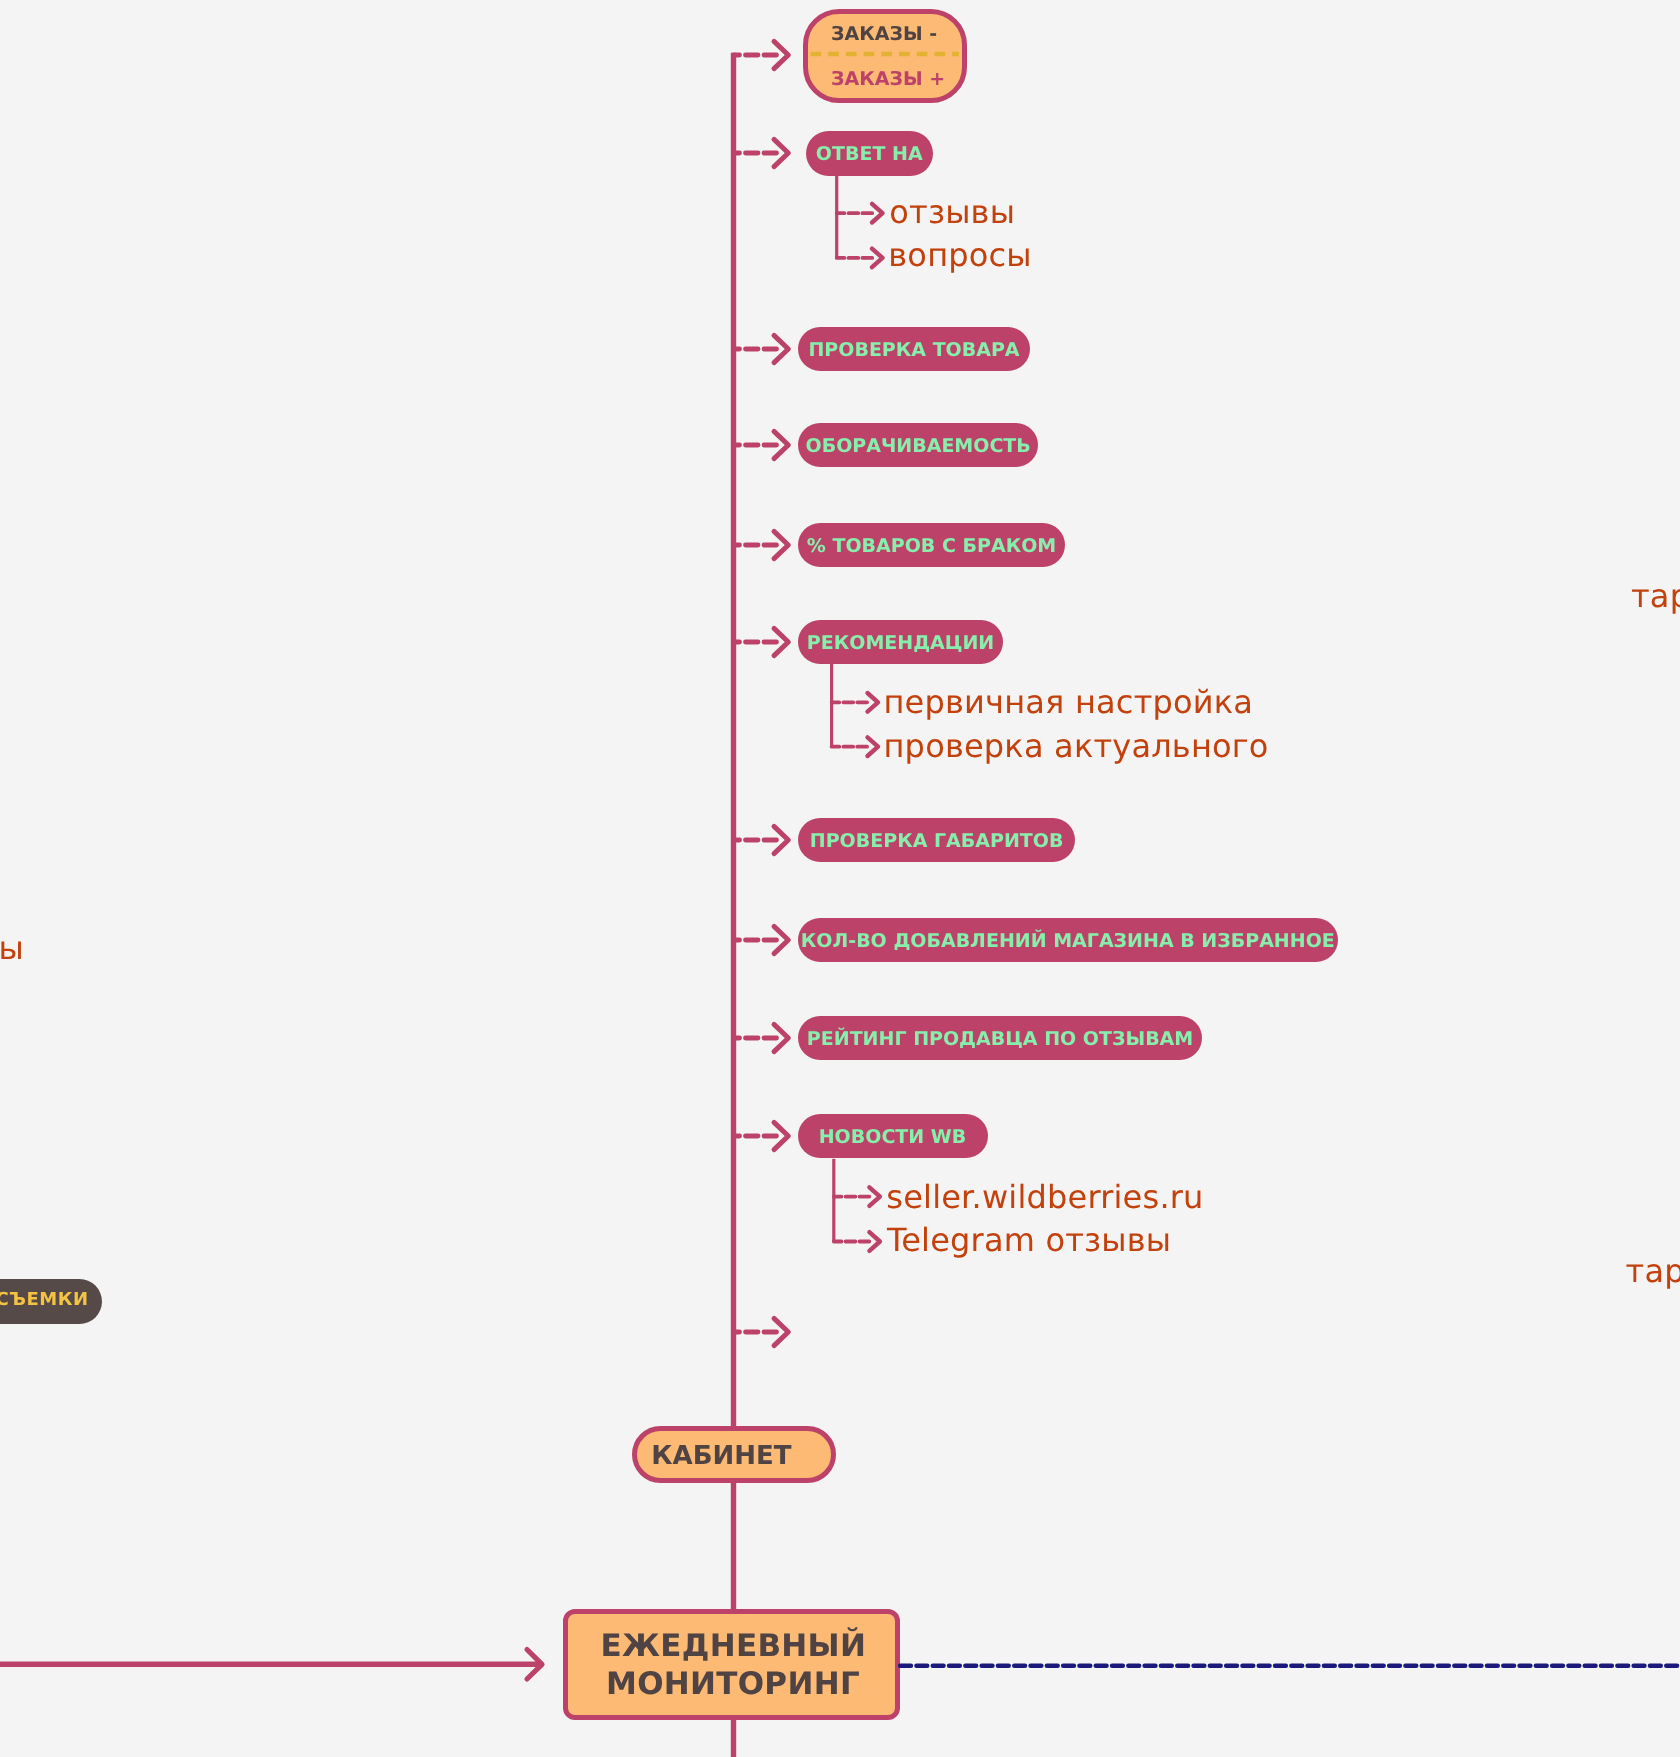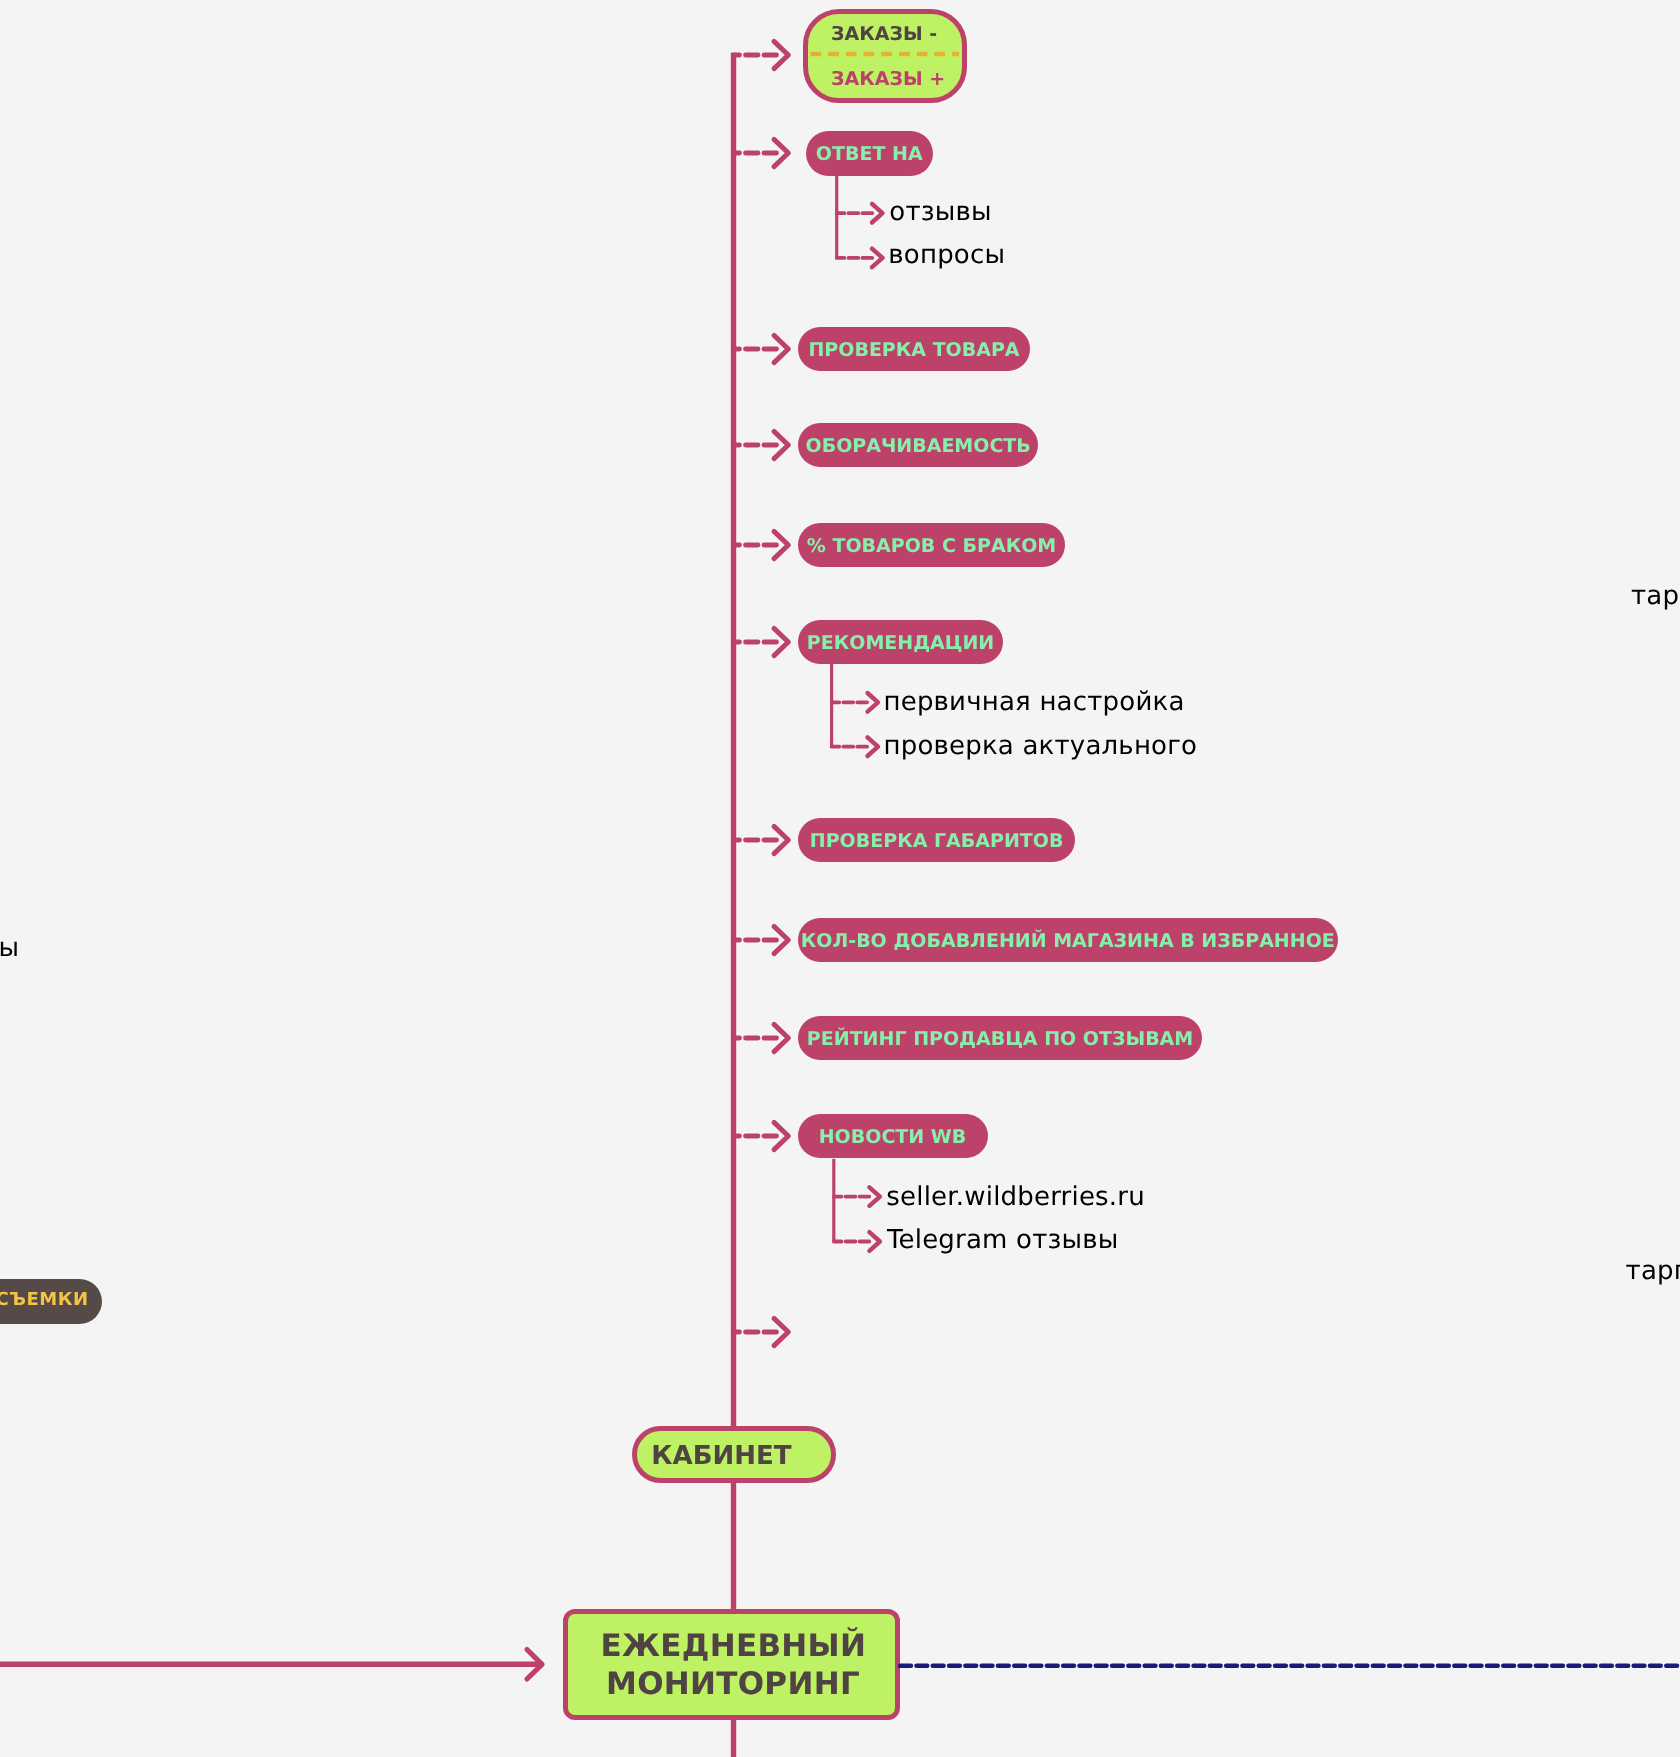--- a/index.html
+++ b/index.html
@@ -6,23 +6,23 @@
   body{width:1680px;height:1757px;background:#f4f4f4;overflow:hidden;
        font-family:"DejaVu Sans","Liberation Sans",sans-serif;position:relative;
        -webkit-font-smoothing:antialiased;text-rendering:geometricPrecision;}
   #stage{position:absolute;left:0;top:0;width:1680px;height:1757px;}
   svg.wires{position:absolute;left:0;top:0;width:1680px;height:1757px;}
   .node{position:absolute;box-sizing:border-box;display:flex;align-items:center;
         justify-content:center;white-space:nowrap;}
   .pill{background:#bd4269;color:#86efac;border-radius:999px;
         font-weight:bold;font-size:19px;letter-spacing:0;line-height:19px;}
   .pill > span{position:relative;top:1.5px;}
-  .cap{background:#bef264;border:5px solid #bd4269;color:#4f4443;
+  .cap{background:#fdba74;border:5px solid #bd4269;color:#4f4443;
        font-weight:bold;letter-spacing:.2px;}
-  .leaf{position:absolute;color:#000000;font-size:26px;white-space:nowrap;
+  .leaf{position:absolute;color:#c2410c;font-size:32px;white-space:nowrap;
         line-height:26px;letter-spacing:.2px;}
   .darkpill{background:#564a49;color:#f5c342;border-radius:999px;
         font-weight:bold;font-size:18px;letter-spacing:.5px;}
 </style>
 </head>
 <body>
 
 <div id="stage">
 
 <svg class="wires" viewBox="0 0 1680 1757">

